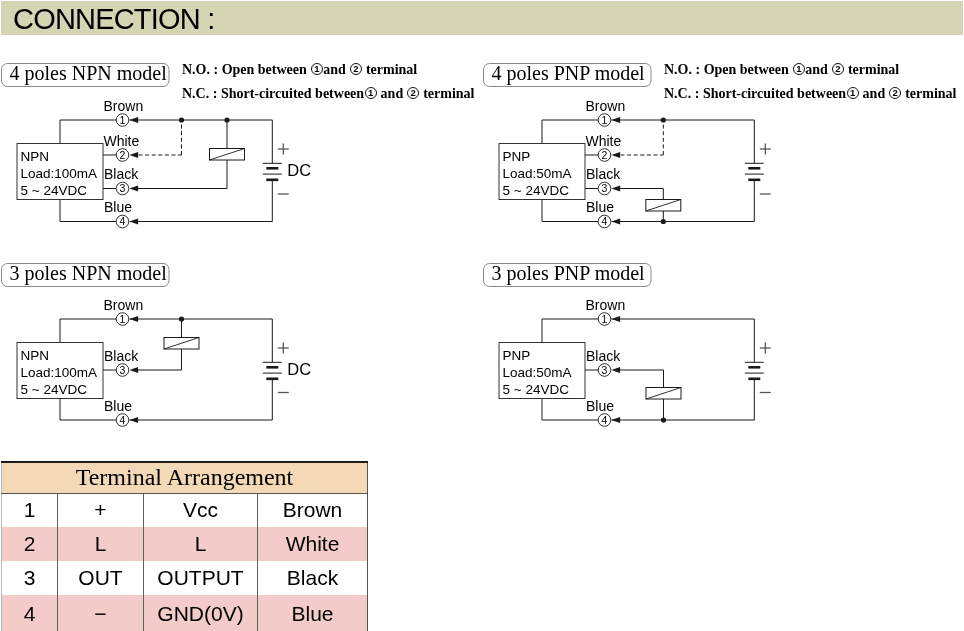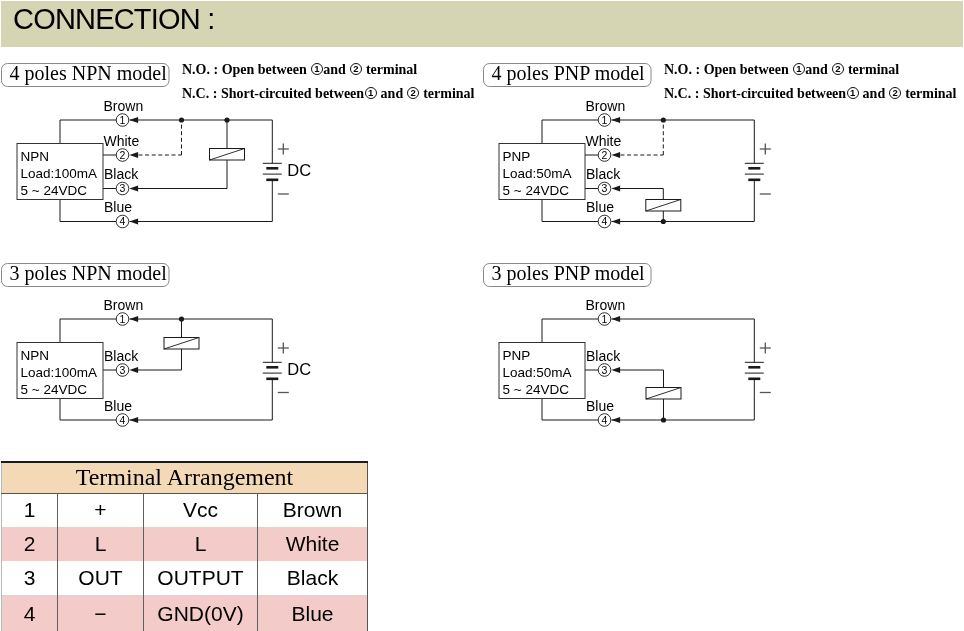--- a/index.html
+++ b/index.html
@@ -1,17 +1,17 @@
 <!DOCTYPE html>
 <html><head><meta charset="utf-8">
 <style>
 html,body { margin:0; padding:0; }
 body { width:964px; height:631px; position:relative; background:#fff;
   font-family:"Liberation Sans", sans-serif; overflow:hidden; }
-#hdr { position:absolute; left:1px; top:1px; width:962px; height:46px;
+#hdr { position:absolute; left:1px; top:1px; width:962px; height:34px;
   background:#d5d5b3; color:#000; font-size:29px; line-height:36px; padding-left:12px;
   box-sizing:border-box; letter-spacing:-0.8px; }
 .note { position:absolute; font-family:"Liberation Serif", serif; font-size:14px;
   white-space:nowrap; color:#000;font-weight:bold; }
 .c { display:inline-block; width:10px; height:10px; border:1px solid #111; border-radius:50%;
   font-family:"Liberation Sans", sans-serif; font-size:9.5px; line-height:10px; text-align:center;
   vertical-align:2.5px; margin:0 0.5px; }
 #tbl { position:absolute; left:1px; top:461px; border-collapse:collapse; table-layout:fixed;
   border-top:2px solid #1c1c1c; border-left:1px solid #b8b8b8; border-right:1px solid #555; }
 #tbl td { border:none; border-left:1px solid #606060; text-align:center; font-size:21px; padding:0; }

